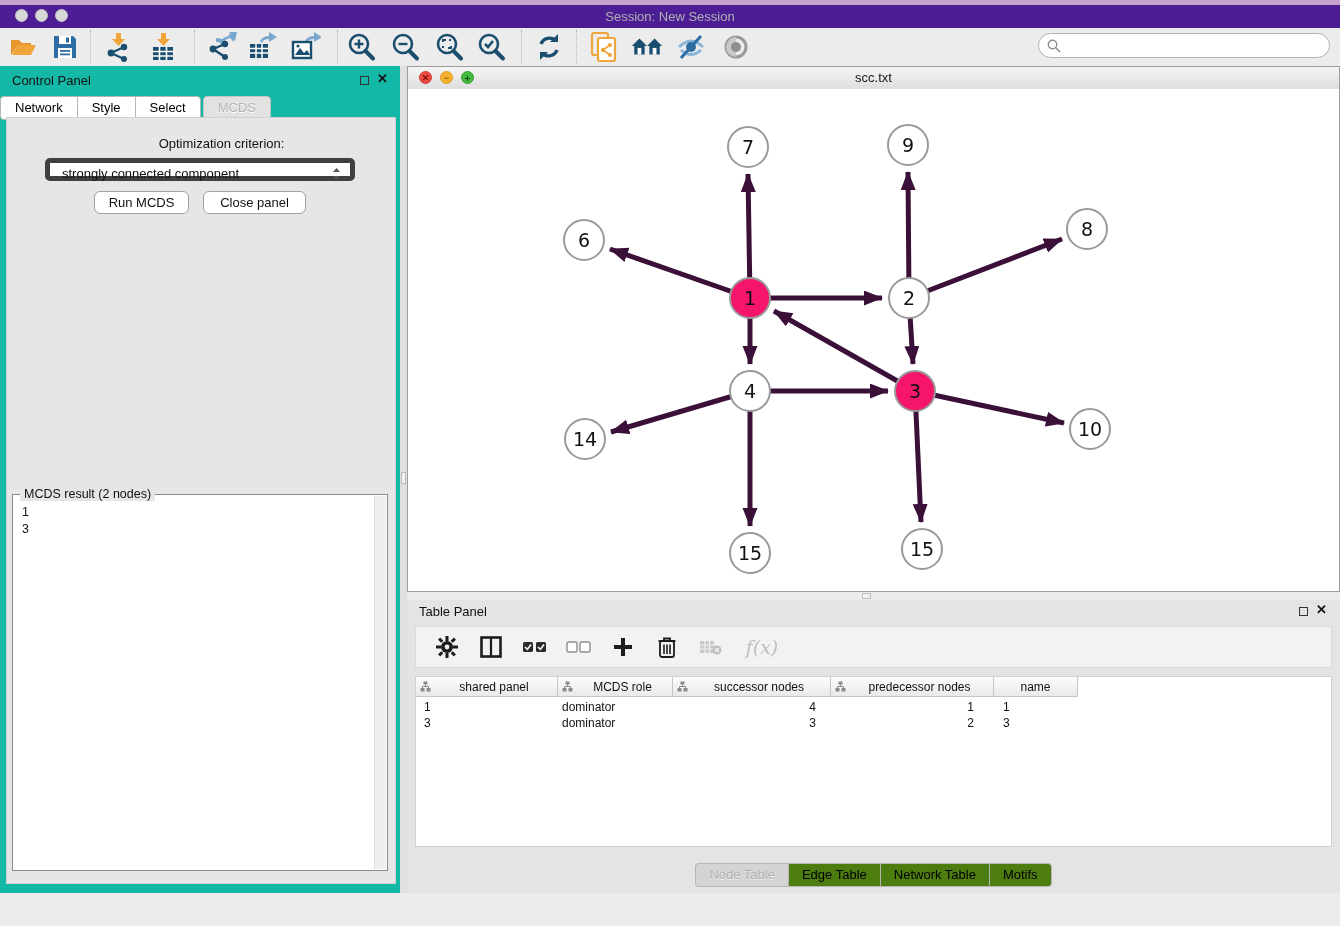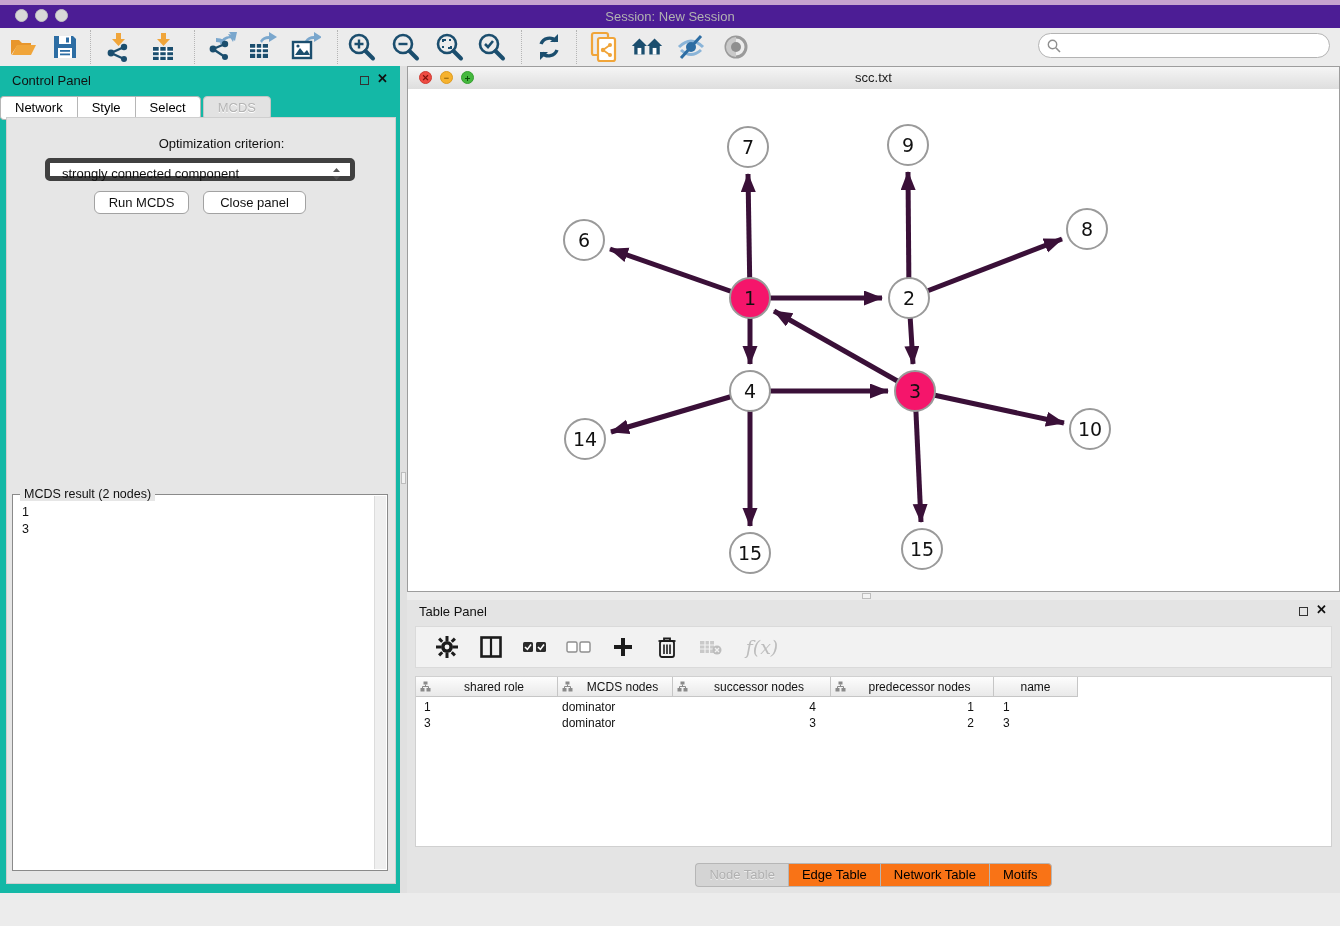--- a/index.html
+++ b/index.html
@@ -60,21 +60,21 @@
   .tp-tool{margin-left:18px;display:flex;align-items:center;justify-content:center;width:26px;height:26px;}
   .fx{font-family:"DejaVu Serif",serif;font-style:italic;font-size:19px;color:#bdbdbd;}
   .ttable{left:8px;top:76px;width:917px;height:171px;background:#fff;border:1px solid #d0d0d0;box-sizing:border-box;}
   .thead{position:absolute;top:0;left:0;height:20px;display:flex;}
   .th{height:20px;background:linear-gradient(#fdfdfd,#e9e9e9);border-right:1px solid #c6c6c6;border-bottom:1px solid #c6c6c6;box-sizing:border-box;
       display:flex;align-items:center;font-size:12px;color:#111;}
   .th .lbl{flex:1;text-align:center;}
   .trow{position:absolute;left:0;height:16px;font-size:12px;color:#111;display:flex;}
   .td{height:16px;line-height:16px;box-sizing:border-box;}
   .tp-tabs{left:0;top:263px;width:933px;display:flex;justify-content:center;}
-  .tp-tab{height:22px;line-height:22px;padding:0 13px;font-size:13px;background:#f97316;border:1px solid #b6b6b6;border-right:none;color:#000;}
+  .tp-tab{height:22px;line-height:22px;padding:0 13px;font-size:13px;background:#4d7c0f;border:1px solid #b6b6b6;border-right:none;color:#000;}
   .tp-tab.first{border-radius:4px 0 0 4px;border-right:none;}
   .tp-tab.last{border-right:1px solid #b6b6b6;border-radius:0 4px 4px 0;}
   .tp-tab.active{background:#d4d4d4;color:#b0b0b0;text-shadow:0 1px 0 #eee;}
 
   
   .statusbar{left:0;top:893px;width:1340px;height:33px;background:#ececec;border-top:1px solid #c4c4c4;box-sizing:border-box;}
   .sb-btn{top:5px;height:22px;background:#fafafa;border:1px solid #ababab;box-sizing:border-box;display:flex;align-items:center;justify-content:center;font-size:12px;color:#111;}
 </style>
 </head>
 <body>
@@ -388,30 +388,30 @@
 
     <div class="abs ttable">
       <div class="thead">
         <div class="th" style="width:142px;border-left:none;">
           <svg width="11" height="11" viewBox="0 0 11 11" style="margin-left:4px;">
               <rect x="3.5" y="0.5" width="4" height="3" fill="#8a8a8a"></rect>
               <rect x="0.5" y="7" width="4" height="3.5" fill="#8a8a8a"></rect>
               <rect x="6.5" y="7" width="4" height="3.5" fill="#8a8a8a"></rect>
               <path d="M5.5 3.5 v2 M2.5 7 v-1.5 h6 V7" stroke="#8a8a8a" fill="none"></path>
             </svg>
-          <span class="lbl">shared role</span>
+          <span class="lbl">shared panel</span>
         </div>
         <div class="th" style="width:115px;">
           <svg width="11" height="11" viewBox="0 0 11 11" style="margin-left:4px;">
               <rect x="3.5" y="0.5" width="4" height="3" fill="#8a8a8a"></rect>
               <rect x="0.5" y="7" width="4" height="3.5" fill="#8a8a8a"></rect>
               <rect x="6.5" y="7" width="4" height="3.5" fill="#8a8a8a"></rect>
               <path d="M5.5 3.5 v2 M2.5 7 v-1.5 h6 V7" stroke="#8a8a8a" fill="none"></path>
             </svg>
-          <span class="lbl">MCDS nodes</span>
+          <span class="lbl">MCDS role</span>
         </div>
         <div class="th" style="width:158px;">
           <svg width="11" height="11" viewBox="0 0 11 11" style="margin-left:4px;">
               <rect x="3.5" y="0.5" width="4" height="3" fill="#8a8a8a"></rect>
               <rect x="0.5" y="7" width="4" height="3.5" fill="#8a8a8a"></rect>
               <rect x="6.5" y="7" width="4" height="3.5" fill="#8a8a8a"></rect>
               <path d="M5.5 3.5 v2 M2.5 7 v-1.5 h6 V7" stroke="#8a8a8a" fill="none"></path>
             </svg>
           <span class="lbl">successor nodes</span>
         </div>

